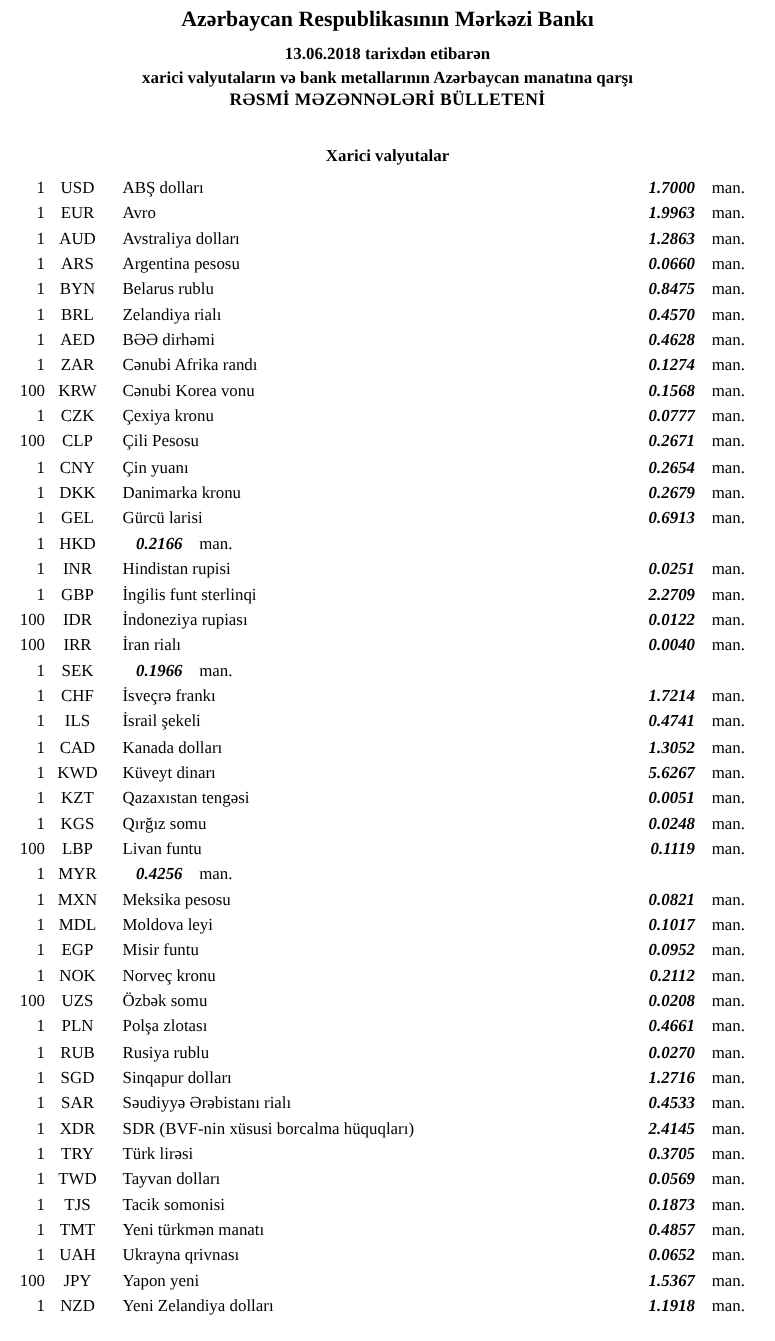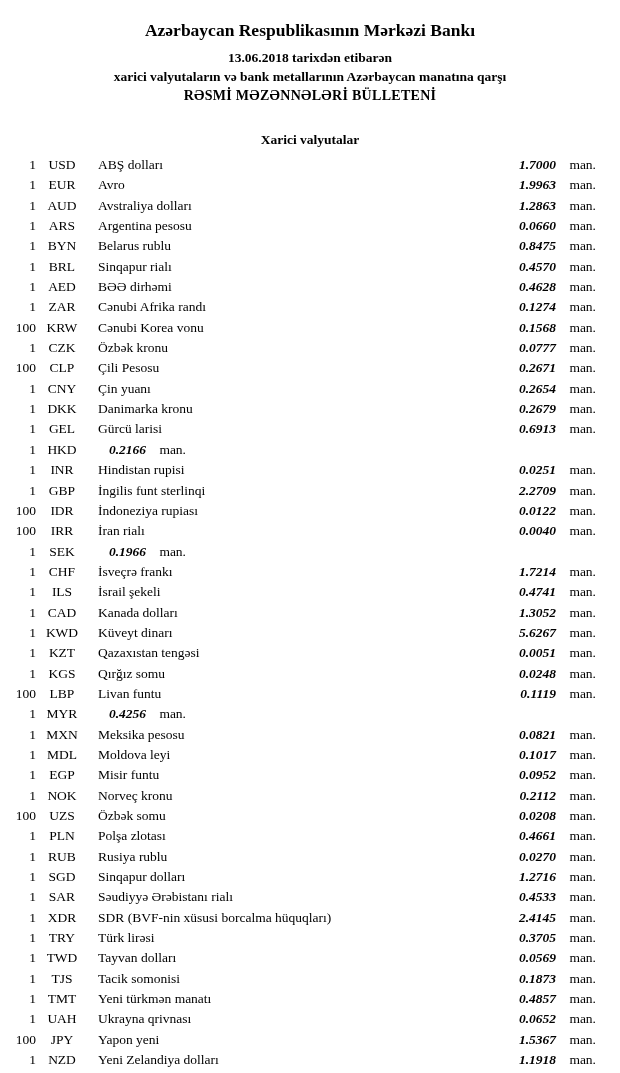--- a/index.html
+++ b/index.html
@@ -9,21 +9,21 @@
     color: #000000;
     font-family: "Liberation Serif", "DejaVu Serif", serif;
   }
   .page {
     position: relative;
     width: 620px;
     height: 1073px;
     background: #ffffff;
     overflow: hidden;
     box-sizing: border-box;
-    padding-top: 18px;
+    padding-top: 3px;
   }
   .hdr {
     text-align: center;
     font-weight: bold;
   }
   .hdr-title {
     font-size: 17.5px;
     margin: 2px 0 9px 0;
   }
   .hdr-date {
@@ -138,21 +138,21 @@
       <span class="cell-qty">1</span>
       <span class="cell-code">BYN</span>
       <span class="cell-name">Belarus rublu</span>
       <span class="cell-rate">0.8475</span>
       <span class="cell-unit">man.</span>
     </div>
 
     <div class="row">
       <span class="cell-qty">1</span>
       <span class="cell-code">BRL</span>
-      <span class="cell-name">Sinqapur rialı</span>
+      <span class="cell-name">Zelandiya rialı</span>
       <span class="cell-rate">0.4570</span>
       <span class="cell-unit">man.</span>
     </div>
 
     <div class="row">
       <span class="cell-qty">1</span>
       <span class="cell-code">AED</span>
       <span class="cell-name">BƏƏ dirhəmi</span>
       <span class="cell-rate">0.4628</span>
       <span class="cell-unit">man.</span>
@@ -170,21 +170,21 @@
       <span class="cell-qty">100</span>
       <span class="cell-code">KRW</span>
       <span class="cell-name">Cənubi Korea vonu</span>
       <span class="cell-rate">0.1568</span>
       <span class="cell-unit">man.</span>
     </div>
 
     <div class="row">
       <span class="cell-qty">1</span>
       <span class="cell-code">CZK</span>
-      <span class="cell-name">Özbək kronu</span>
+      <span class="cell-name">Çexiya kronu</span>
       <span class="cell-rate">0.0777</span>
       <span class="cell-unit">man.</span>
     </div>
 
     <div class="row">
       <span class="cell-qty">100</span>
       <span class="cell-code">CLP</span>
       <span class="cell-name">Çili Pesosu</span>
       <span class="cell-rate">0.2671</span>
       <span class="cell-unit">man.</span>

